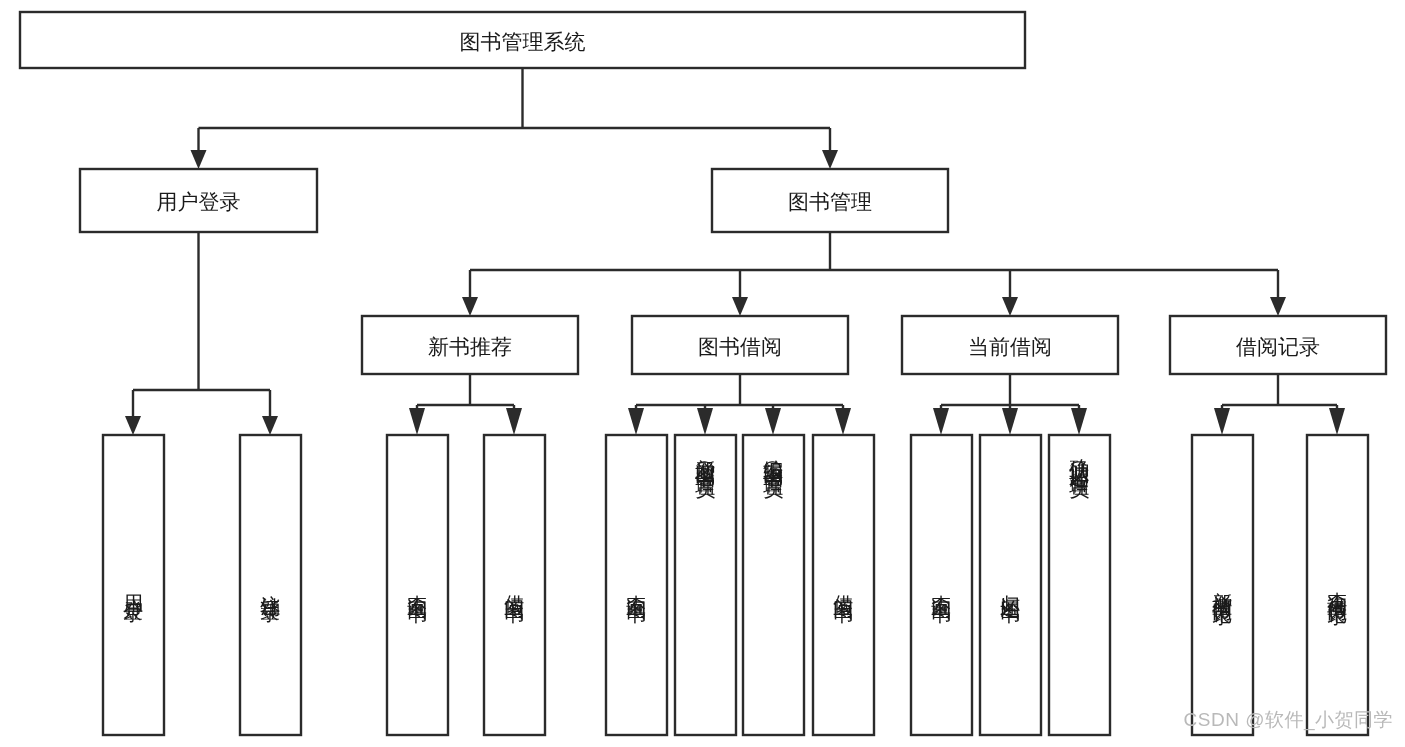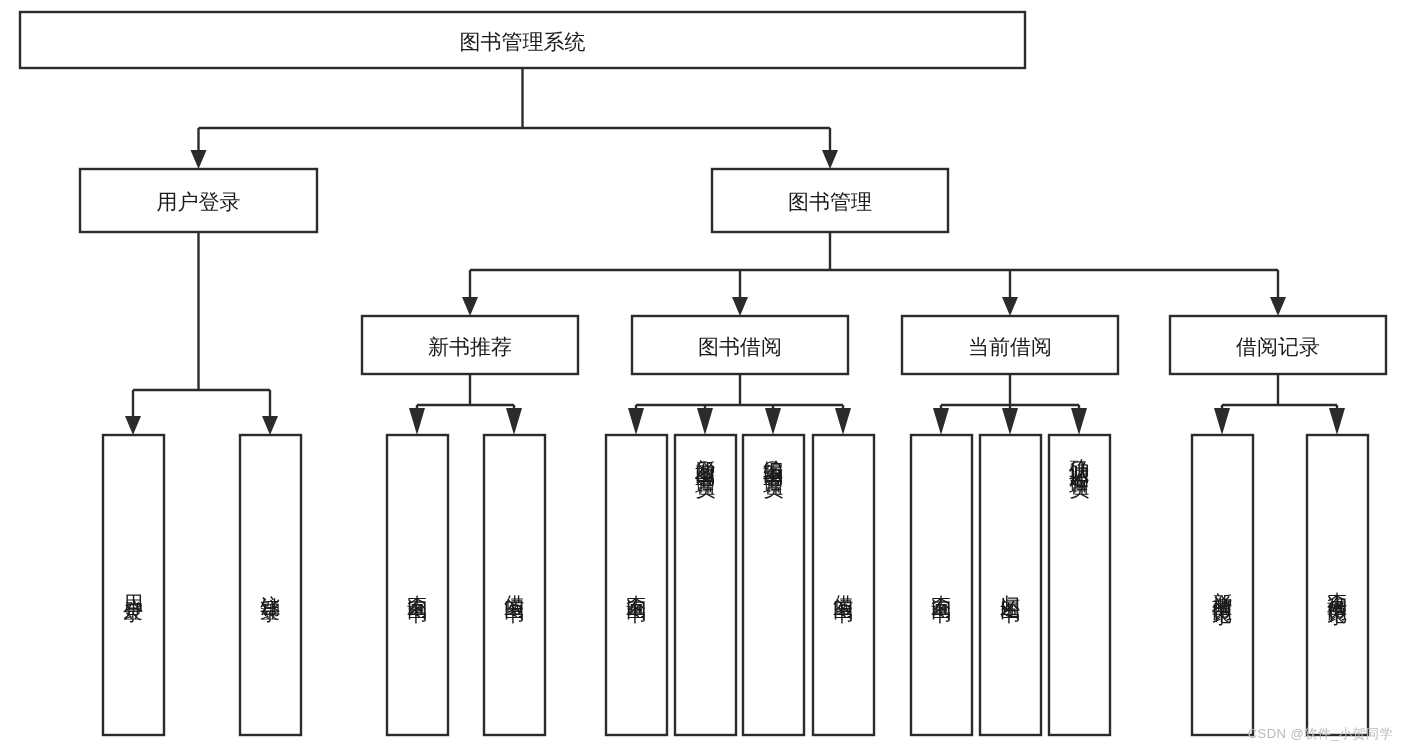--- a/index.html
+++ b/index.html
@@ -63,23 +63,23 @@
     font-size: 20px;
     line-height: 1.22;
     letter-spacing: 3px;
     color: #1a1a1a;
     white-space: nowrap;
     text-align: center;
   }
   #watermark {
     position: absolute;
     right: 12px;
-    bottom: 4px;
-    font-family: "Liberation Sans", "DejaVu Sans", sans-serif;
-    font-size: 13px;
+    bottom: 14px;
+    font-family: "Liberation Sans", "DejaVu Sans", sans-serif;
+    font-size: 19px;
     color: #b9b9b9;
     white-space: nowrap;
     letter-spacing: 0.5px;
   }
 </style>
 </head>
 <body>
 
 <div id="diagram-root">
 

